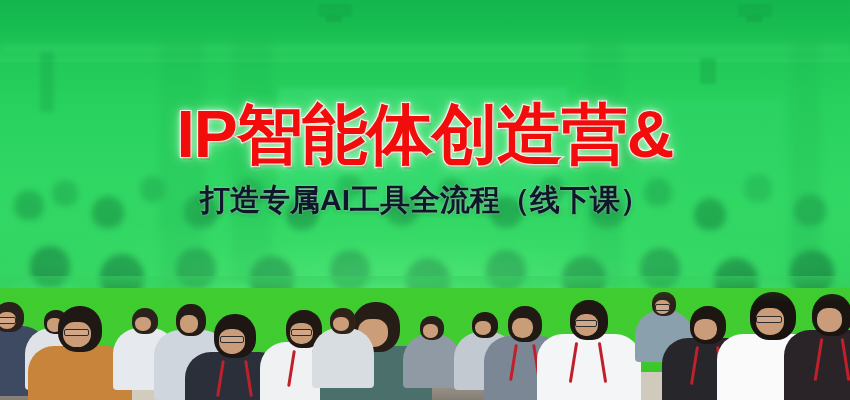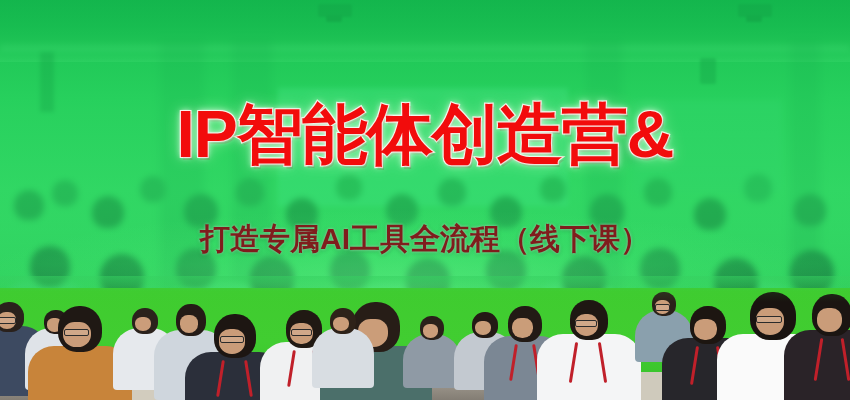--- a/index.html
+++ b/index.html
@@ -139,45 +139,45 @@
   
   .seam{
     position:absolute;left:0;top:276px;width:850px;height:26px;
     background:linear-gradient(180deg,rgba(54,208,96,.55) 0%,rgba(62,205,60,.10) 60%,rgba(0,0,0,0) 100%);
   }
 
   
   .textblock{
     position:absolute;left:0;top:0;width:850px;height:400px;
     display:flex;flex-direction:column;align-items:center;
-    justify-content:flex-start;padding-top:100px;box-sizing:border-box;gap:31px;
+    justify-content:flex-start;padding-top:100px;box-sizing:border-box;
   }
   .headline{
     font-weight:900;
     font-size:66px;
     line-height:68px;
     letter-spacing:-1px;
     color:#f20c0c;
     text-align:center;
     white-space:nowrap;
     -webkit-text-stroke:2.2px #ffe9e6;
     paint-order:stroke fill;
     text-shadow:
       0 0 2px #fff,
       0 0 6px rgba(255,255,255,.85),
       0 0 16px rgba(180,255,190,.75),
       2px 3px 0 rgba(120,0,0,.20);
   }
   .headline.l2{margin-top:2px;}
   .subtitle{
-    margin-top:20px;
+    margin-top:12px;
     font-size:30px;
     font-weight:700;
     letter-spacing:0px;
-    color:#7f1d1d;
+    color:#0f172a;
     white-space:nowrap;
     text-shadow:0 0 3px rgba(255,255,255,.55), 0 1px 4px rgba(10,90,40,.45);
   }
 </style>
 </head>
 <body>
 
 <div id="banner">
 
   <div class="layer hall-base"></div>

